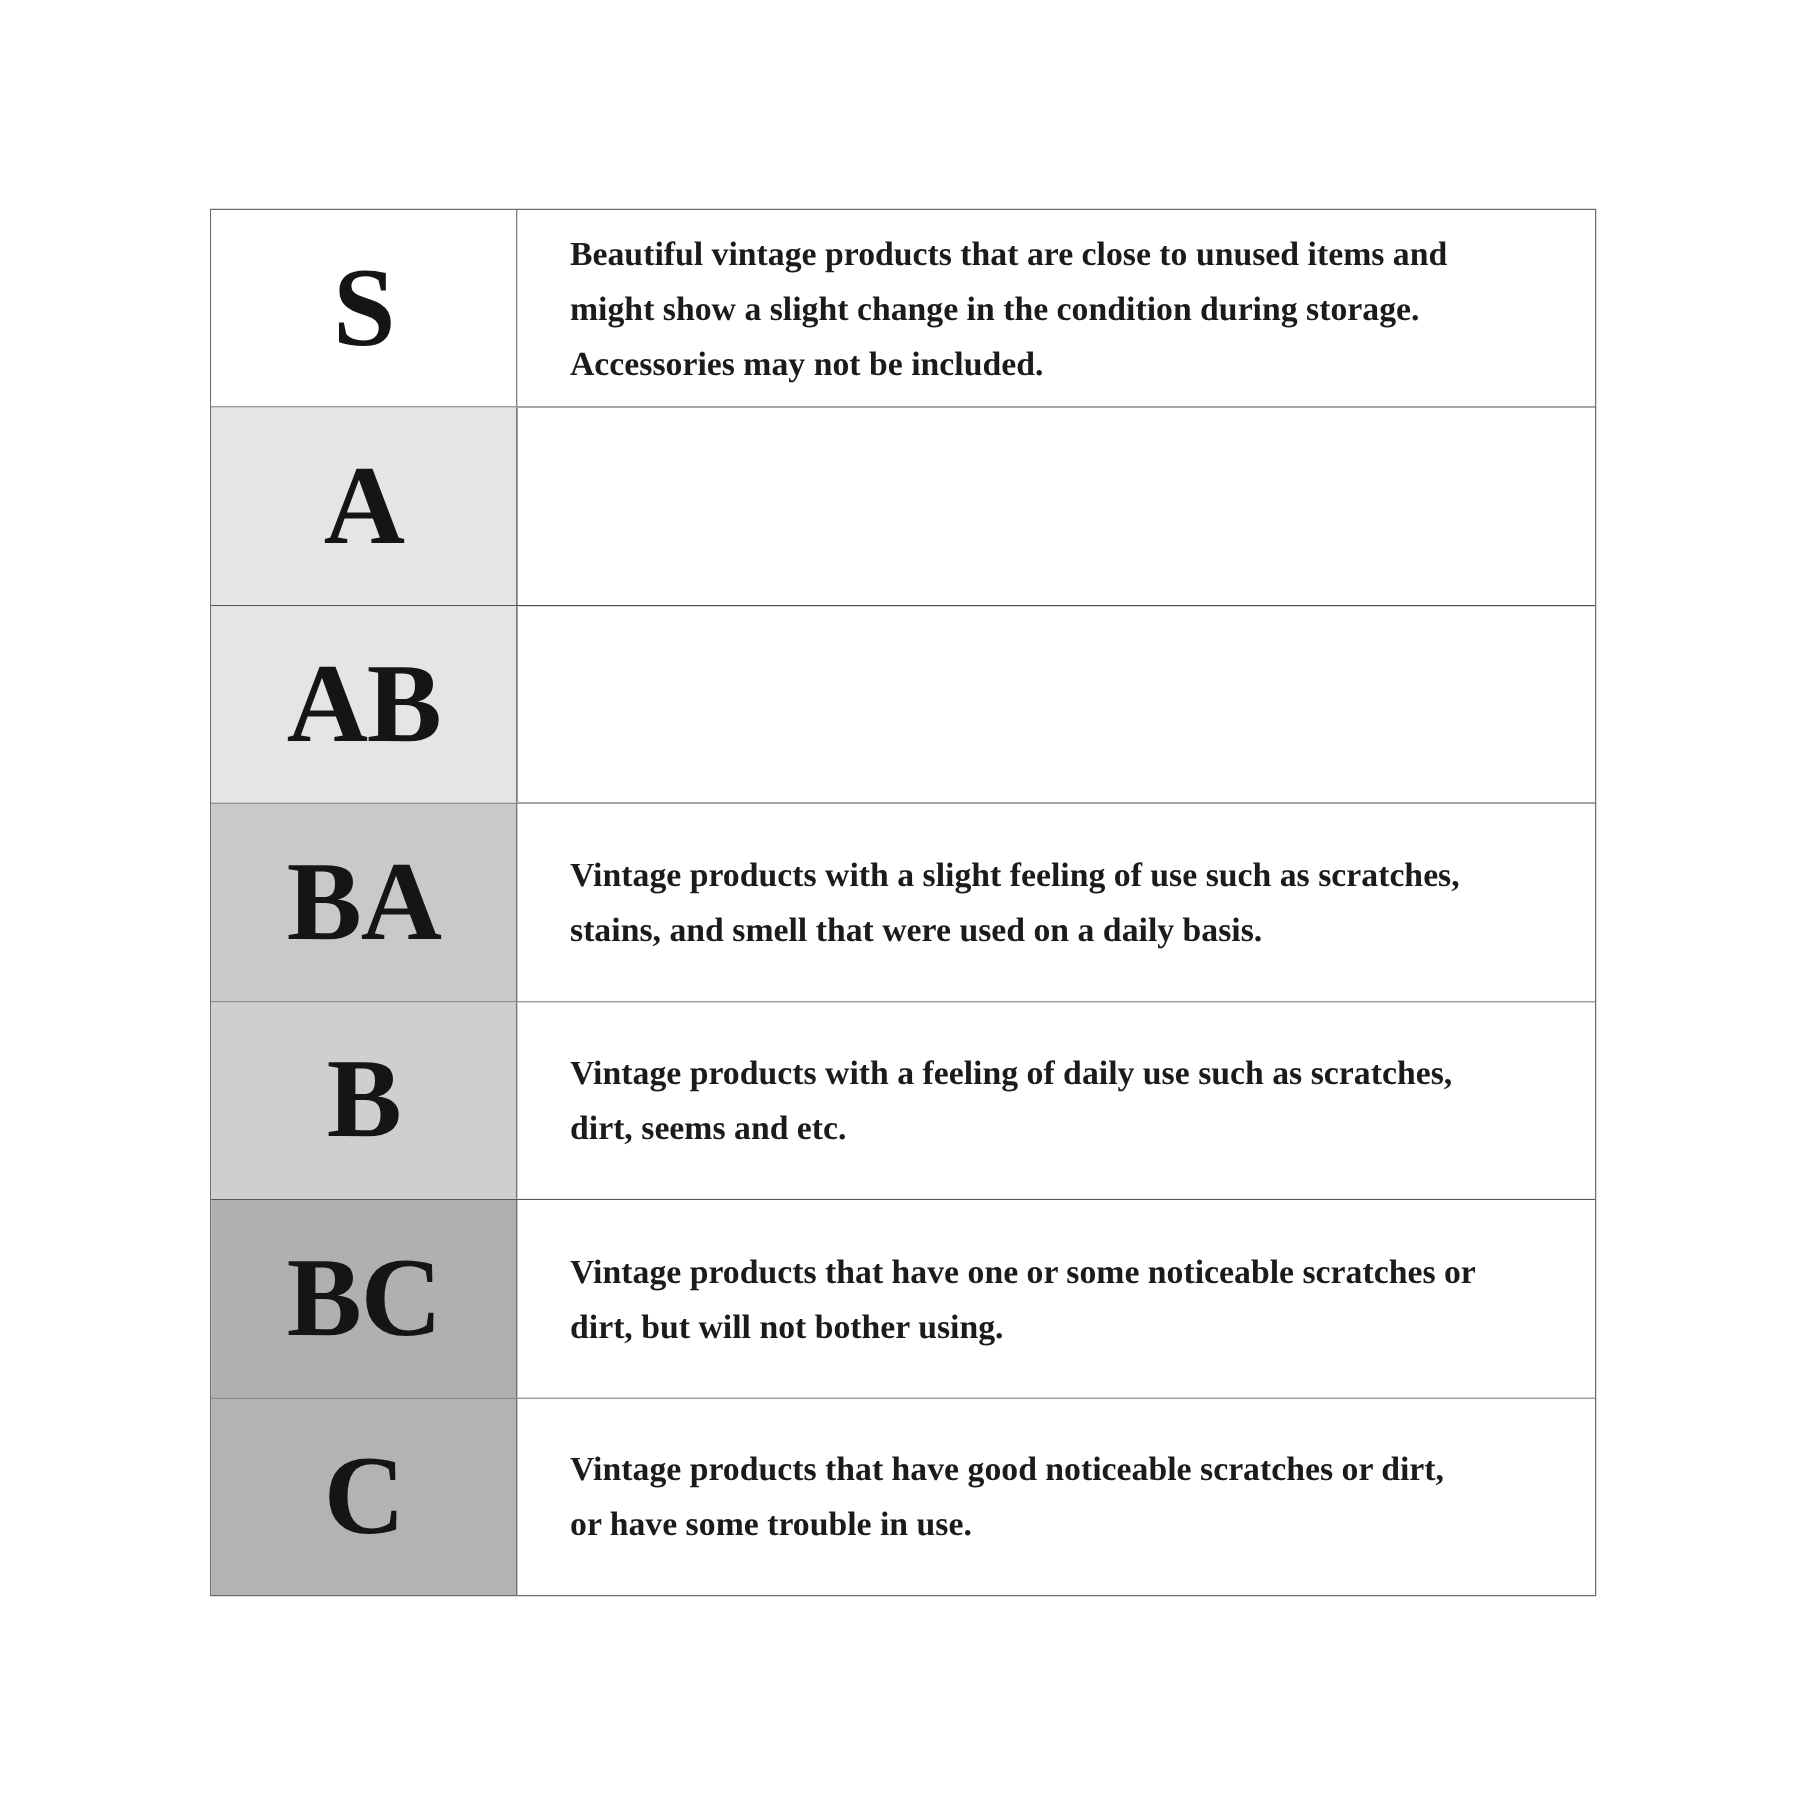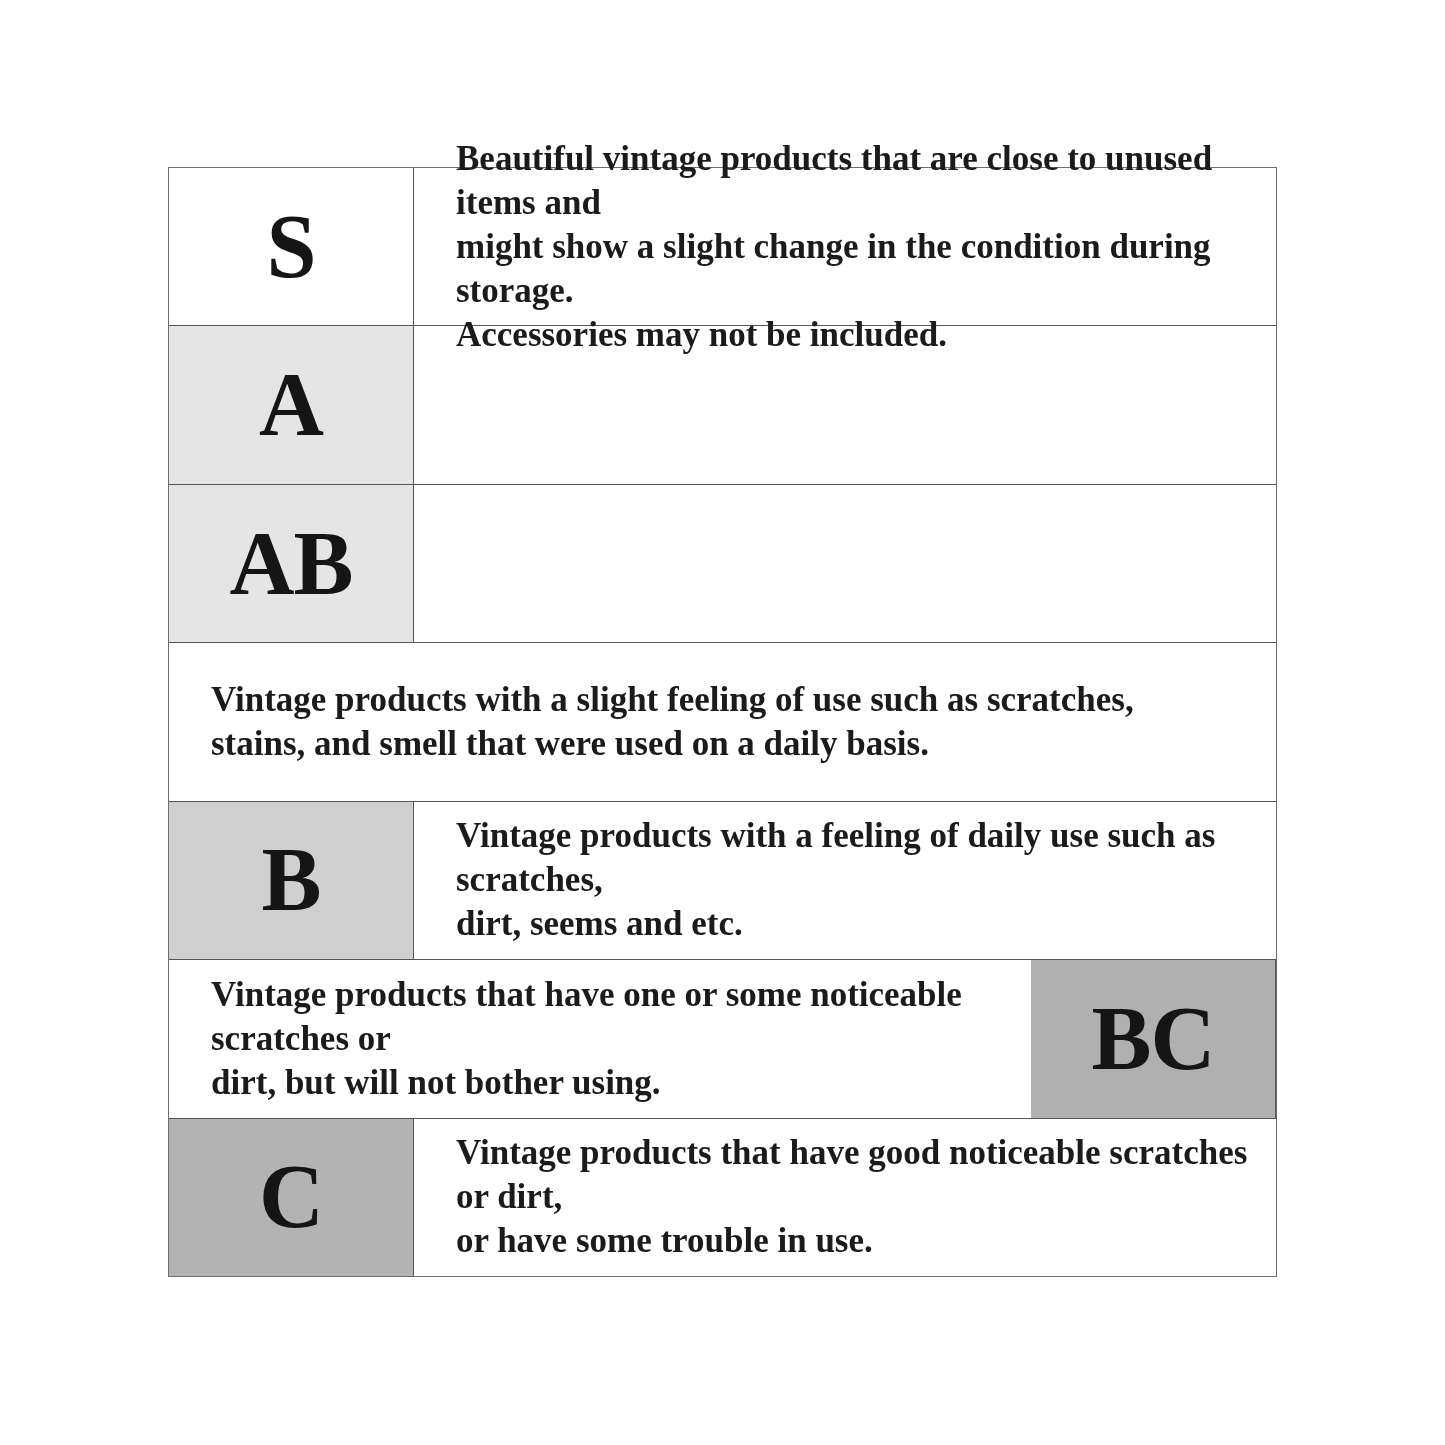--- a/index.html
+++ b/index.html
@@ -58,21 +58,21 @@
   }
   .desc-cell {
     flex: 1 1 auto;
     display: flex;
     align-items: center;
     background: #ffffff;
     padding: 0 18px 0 42px;
   }
   .desc-text {
     margin: 0;
-    font-size: 35px;
+    font-size: 27px;
     font-weight: 600;
     line-height: 44px;
     white-space: pre-line;
     color: #1b1b1b;
   }
 </style>
 </head>
 <body>
 
 <div class="canvas">
@@ -95,43 +95,46 @@
       </div>
     </div>
 
     <div class="row">
       <div class="cell grade-cell" style="background: rgb(229, 229, 229); align-items: center;">
         <span class="grade-letter">AB</span>
       </div>
     </div>
 
     <div class="row">
+      <div class="cell grade-cell" style="background: rgb(201, 201, 201);">
+        <span class="grade-letter">BA</span>
+      </div>
       <div class="cell desc-cell">
         <p class="desc-text">Vintage products with a slight feeling of use such as scratches,
 stains, and smell that were used on a daily basis.</p>
       </div>
     </div>
 
     <div class="row">
       <div class="cell grade-cell" style="background: rgb(207, 207, 207);">
         <span class="grade-letter">B</span>
       </div>
       <div class="cell desc-cell">
         <p class="desc-text">Vintage products with a feeling of daily use such as scratches,
 dirt, seems and etc.</p>
       </div>
     </div>
 
     <div class="row">
+      <div class="cell grade-cell" style="background: rgb(176, 176, 176);">
+        <span class="grade-letter">BC</span>
+      </div>
       <div class="cell desc-cell">
         <p class="desc-text">Vintage products that have one or some noticeable scratches or
 dirt, but will not bother using.</p>
-      </div>
-      <div class="cell grade-cell" style="background: rgb(176, 176, 176);">
-        <span class="grade-letter">BC</span>
       </div>
     </div>
 
     <div class="row">
       <div class="cell grade-cell" style="background: rgb(179, 179, 179);">
         <span class="grade-letter">C</span>
       </div>
       <div class="cell desc-cell">
         <p class="desc-text">Vintage products that have good noticeable scratches or dirt,
 or have some trouble in use.</p>

